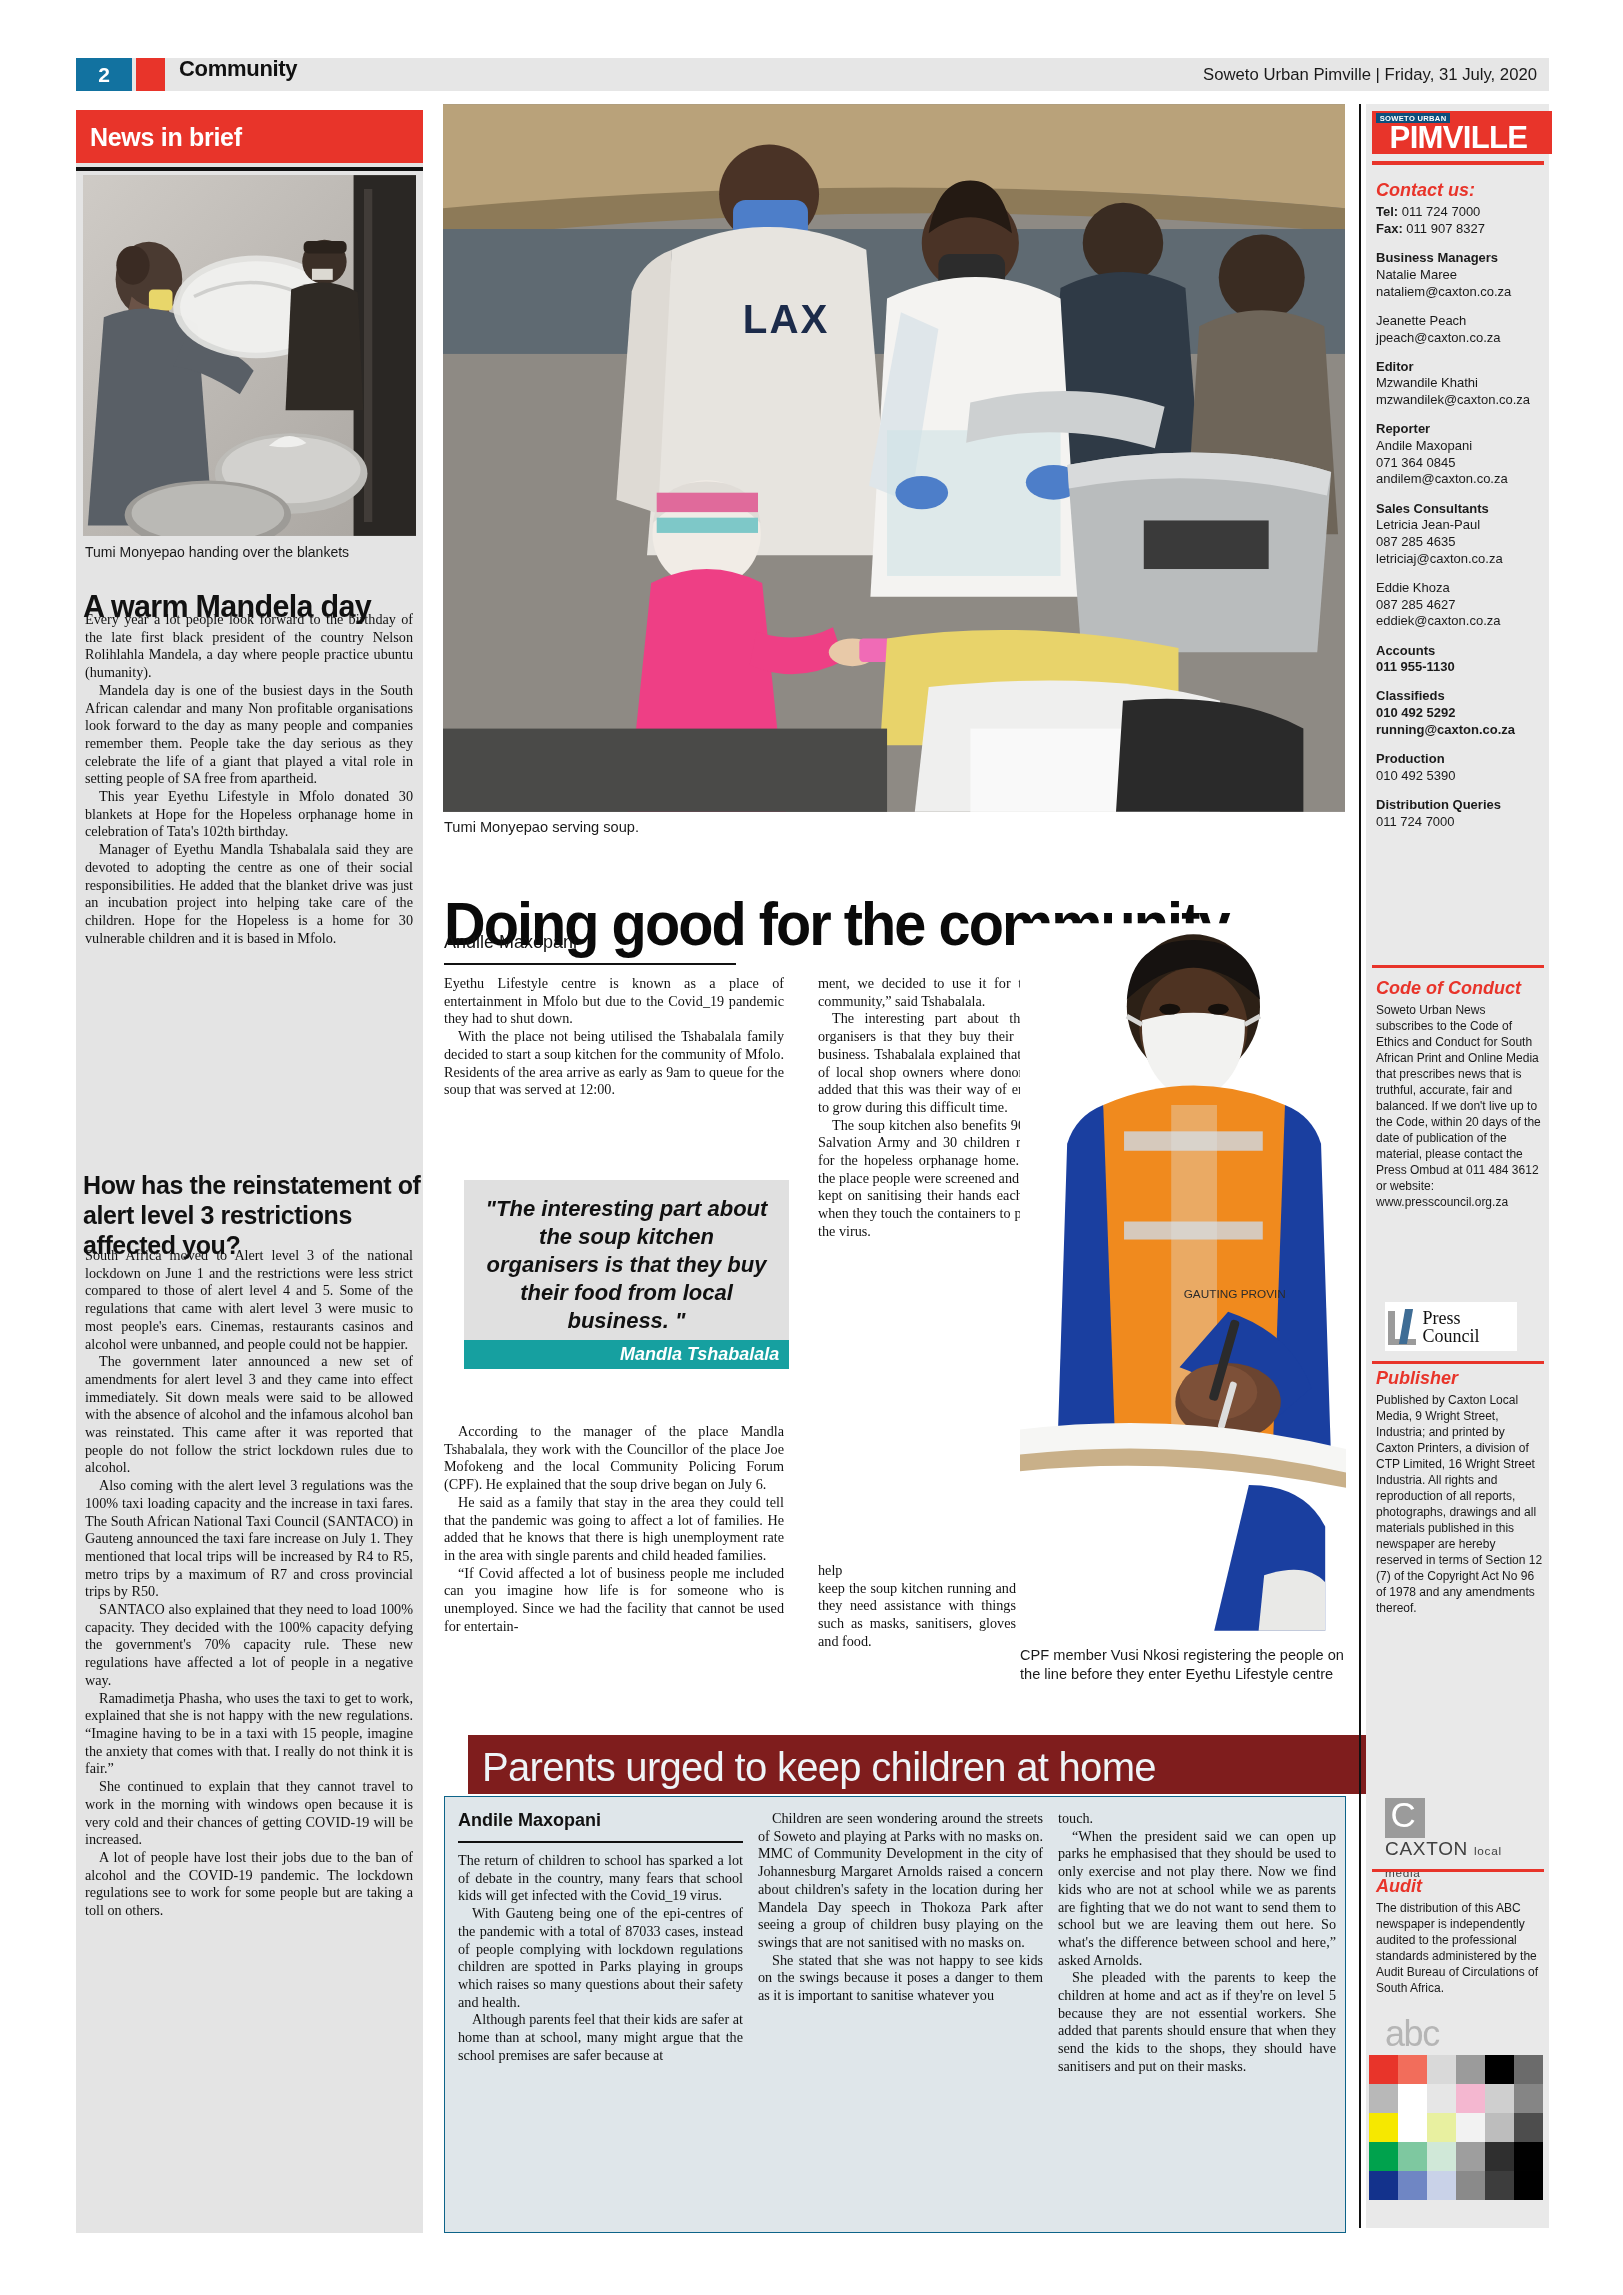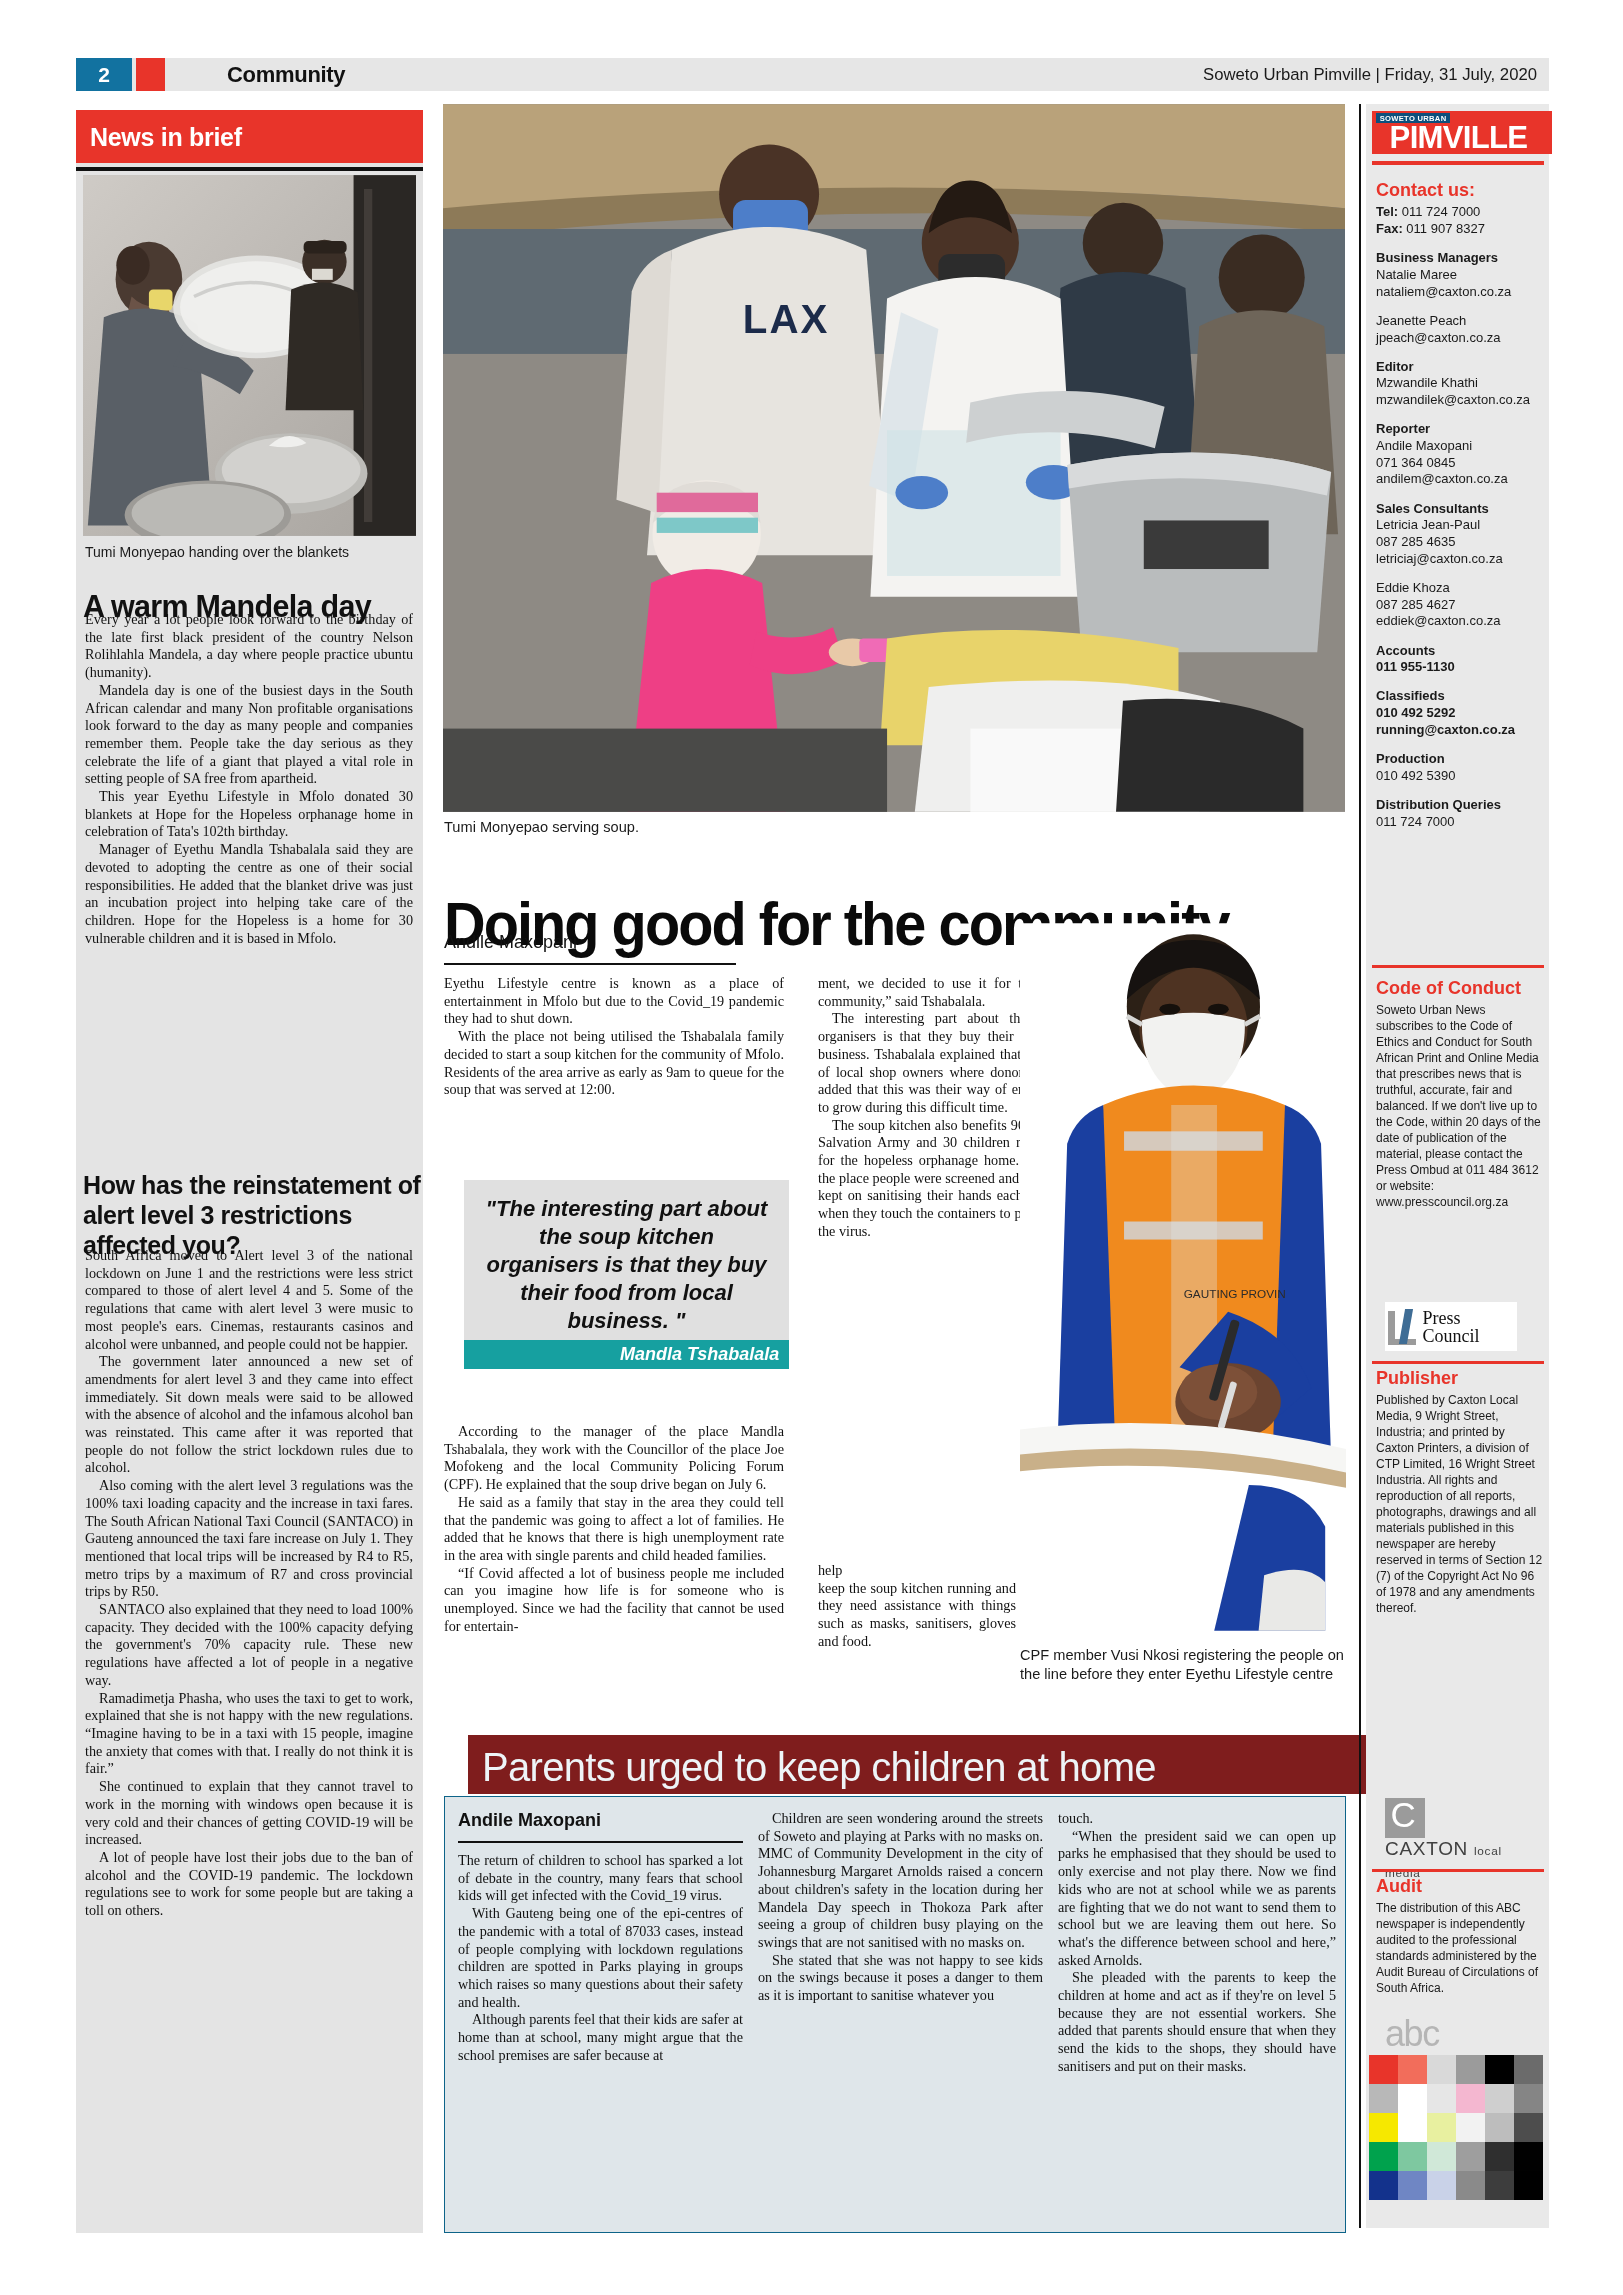--- a/index.html
+++ b/index.html
@@ -4,22 +4,22 @@
 <style>
   html,body{margin:0;padding:0;background:#fff;}
   body{width:1624px;height:2295px;position:relative;font-family:"Liberation Sans",sans-serif;}
   .page{position:absolute;inset:0;background:#ffffff;}
 
   
   .masthead{position:absolute;left:76px;top:58px;width:1473px;height:33px;background:#e6e6e6;}
   .pagenum{position:absolute;left:76px;top:58px;width:56px;height:33px;background:#1272a0;color:#fff;
            font-weight:bold;font-size:21px;display:flex;align-items:center;justify-content:center;}
   .redsq{position:absolute;left:136px;top:58px;width:29px;height:33px;background:#e8342a;}
-  .sectionname{position:absolute;left:179px;top:58px;height:33px;display:flex;align-items:center;
-           font-weight:bold;font-size:22px;color:#111;letter-spacing:-0.3px;font-stretch:condensed;margin-left:48px;}
+  .sectionname{position:absolute;left:179px;top:52px;height:33px;display:flex;align-items:center;
+           font-weight:bold;font-size:22px;color:#111;letter-spacing:-0.3px;font-stretch:condensed;}
   .masthead-right{position:absolute;right:87px;top:58px;height:33px;display:flex;align-items:center;
            font-size:16.7px;color:#1a1a1a;}
   .body-col{font-family:"Liberation Serif",serif;font-size:14.2px;line-height:17.7px;text-align:justify;color:#111;}
   .body-col p{margin:0;text-indent:14px;}
   .body-col p.first{text-indent:0;}
 
   
   .rail{position:absolute;left:76px;top:110px;width:347px;bottom:62px;background:#e4e4e4;}
   .rail-head{position:absolute;left:76px;top:110px;width:347px;height:53px;background:#e8342a;}
   .rail-head span{position:absolute;left:14px;top:12.5px;color:#fff;font-size:25px;font-weight:bold;letter-spacing:-0.3px;}
@@ -73,21 +73,21 @@
   
   .sb{position:absolute;left:1366px;top:104px;width:183px;background:#e9e9e9;padding:0;}
   .sb-divider{position:absolute;left:1359px;top:104px;width:2.1px;height:2124px;background:#111;}
   .sb-logo{position:absolute;left:1372px;top:111px;width:172px;height:43px;background:#e8342a;padding-left:8px;}
   .sb-logo .sub{position:absolute;left:4.2px;top:2.1px;background:#0d4f7c;color:#fff;font-size:7.6px;
                 font-weight:bold;padding:0.7px 3.5px;letter-spacing:0.3px;}
   .sb-logo .main{position:absolute;left:2.8px;top:9.7px;width:167px;text-align:center;color:#fff;
                 font-size:30.5px;font-weight:bold;line-height:32px;letter-spacing:-0.7px;
                 transform:scaleX(1.02);transform-origin:center;}
   .sb-rule{position:absolute;left:1372px;top:161px;width:172px;height:3.5px;background:#e8342a;}
-  .sb-h{color:#e8342a;font-weight:bold;font-size:18px;margin:0 0 5.6px;}
+  .sb-h{color:#e8342a;font-weight:bold;font-size:18px;margin:0 0 5.6px;font-style:italic;}
   .sb-body{position:absolute;left:1376px;width:167px;font-size:13px;line-height:16.7px;color:#1a1a1a;}
   .sb-body b{font-weight:bold;}
   .sb-sec-rule{position:absolute;left:1372px;width:172px;height:2.8px;background:#e8342a;}
   .sb-note{font-size:12px;line-height:16px;}
 
   .presscouncil{position:absolute;left:1385px;top:1302px;width:132px;height:49px;background:#fff;
       display:flex;align-items:center;font-family:"Liberation Serif",serif;}
   .pc-mark{width:30.5px;height:36px;margin:0 4.2px 0 2.8px;position:relative;}
   .pc-mark .l{position:absolute;left:0;top:2.8px;width:7px;height:32px;background:#9b9b9b;}
   .pc-mark .b{position:absolute;left:0;top:30.5px;width:28px;height:5.6px;background:#9b9b9b;}

